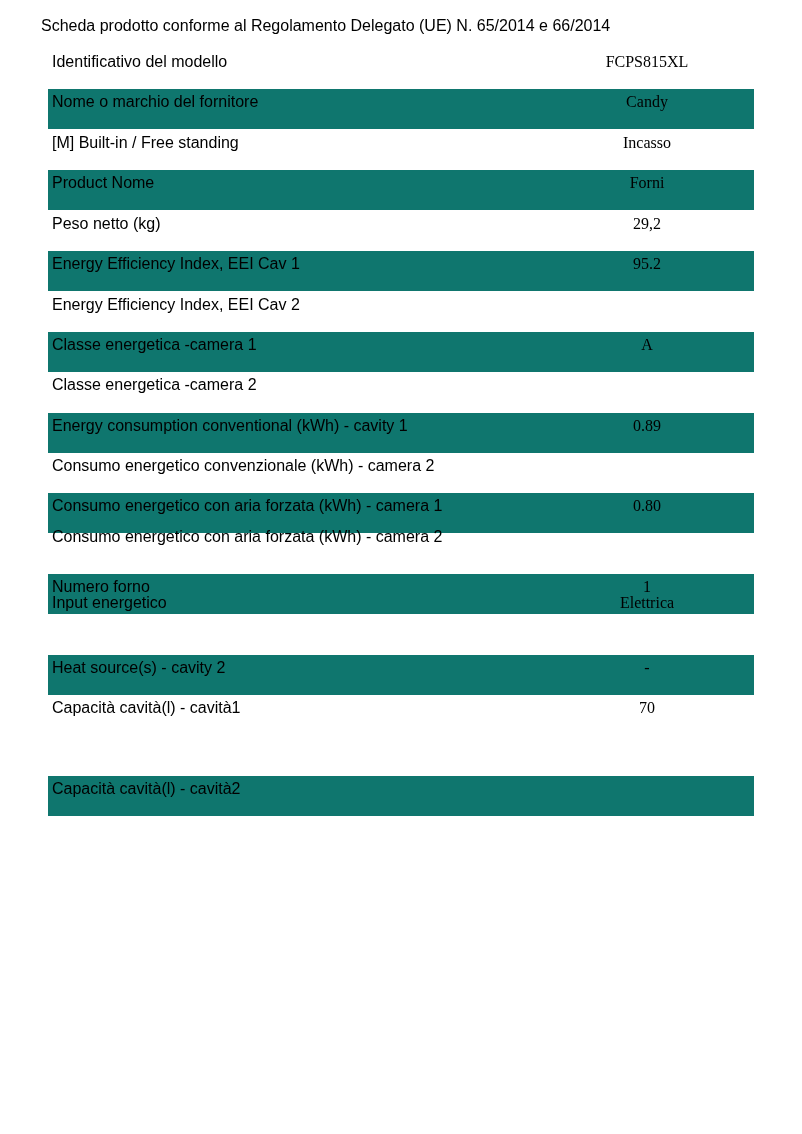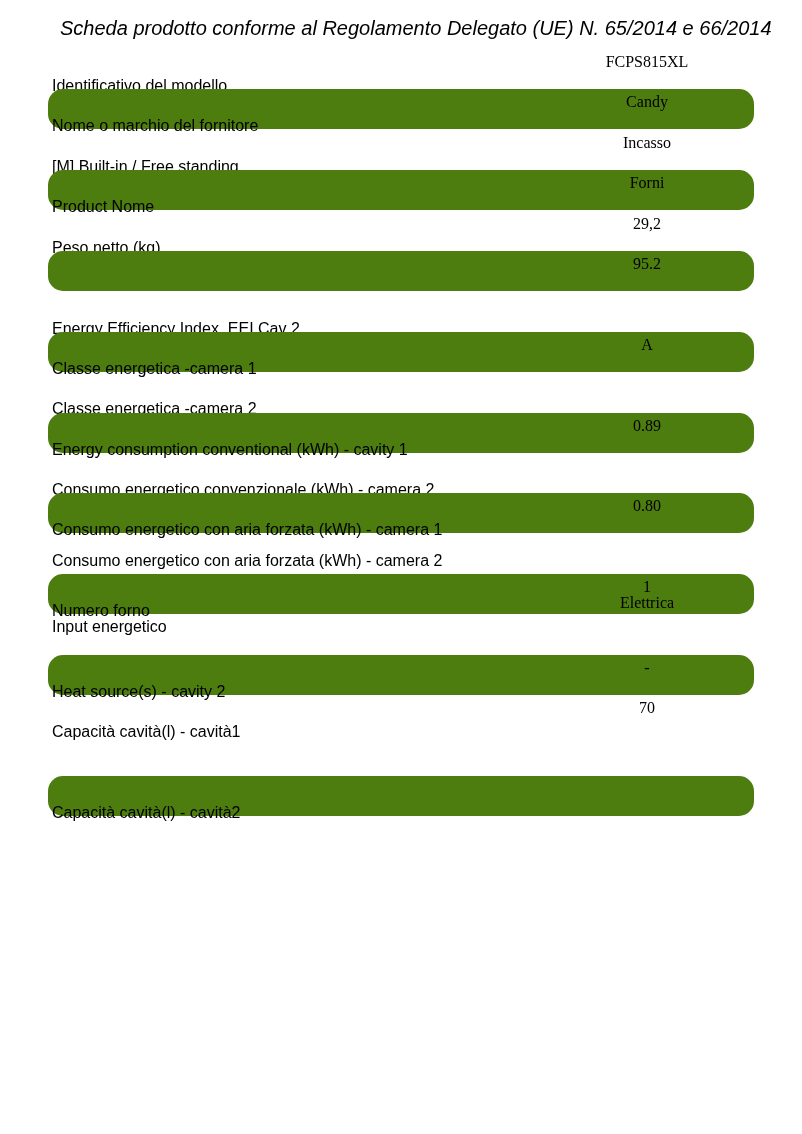--- a/index.html
+++ b/index.html
@@ -1,21 +1,21 @@
 <!DOCTYPE html>
 <html><head>
 <meta charset="utf-8">
 <style>
   html, body { margin: 0; padding: 0; background: #ffffff; }
   body { width: 802px; height: 1134px; position: relative; overflow: hidden;
          font-family: "Liberation Sans", sans-serif; color: #000; font-size: 16px; }
-  .title { position: absolute; left: 60px; top: 17px; font-size: 20px; white-space: nowrap; font-style: italic; }
+  .title { position: absolute; left: 41px; top: 17px; font-size: 16px; white-space: nowrap; }
   .row { position: absolute; left: 48px; width: 706px; height: 40px; }
-  .row.shaded { background: #4d7c0f; border-radius: 15px; }
-  .row .label { position: absolute; left: 4px; top: 4px; white-space: nowrap; margin-top: 24px; }
+  .row.shaded { background: #0f766e; }
+  .row .label { position: absolute; left: 4px; top: 4px; white-space: nowrap; }
   .row .value { position: absolute; left: 547px; width: 104px; top: 4px; text-align: center; white-space: nowrap; font-family: Liberation Serif, serif; }
 </style>
 </head>
 <body>
 
 <div class="title">Scheda prodotto conforme al Regolamento Delegato (UE) N. 65/2014 e 66/2014</div>
 
 <div>
   <div class="row" style="top:49px">
     <span class="label">Identificativo del modello</span>
@@ -31,20 +31,21 @@
   </div>
   <div class="row shaded" style="top:170px">
     <span class="label">Product Nome</span>
     <span class="value">Forni</span>
   </div>
   <div class="row" style="top:211px">
     <span class="label">Peso netto (kg)</span>
     <span class="value">29,2</span>
   </div>
   <div class="row shaded" style="top:251px">
+    <span class="label">Energy Efficiency Index, EEI Cav 1</span>
     <span class="value">95.2</span>
   </div>
   <div class="row" style="top:292px">
     <span class="label">Energy Efficiency Index, EEI Cav 2</span>
     <span class="value"></span>
   </div>
   <div class="row shaded" style="top:332px">
     <span class="label">Classe energetica -camera 1</span>
     <span class="value">A</span>
   </div>

